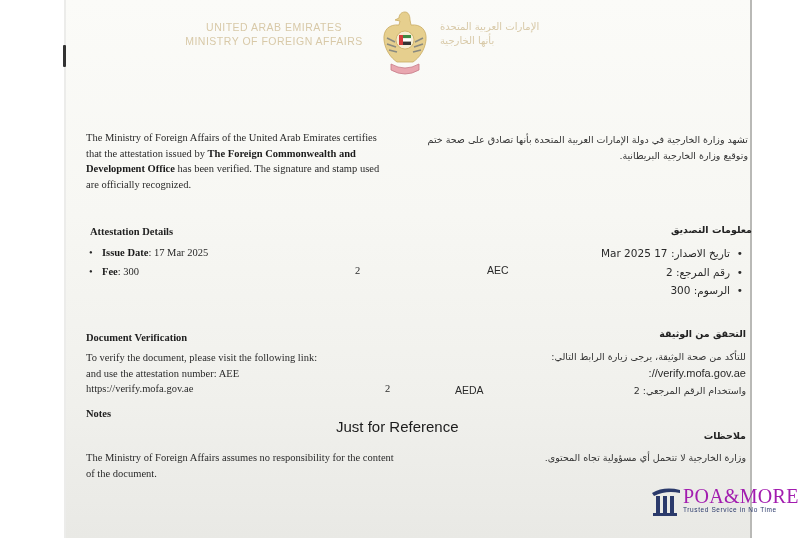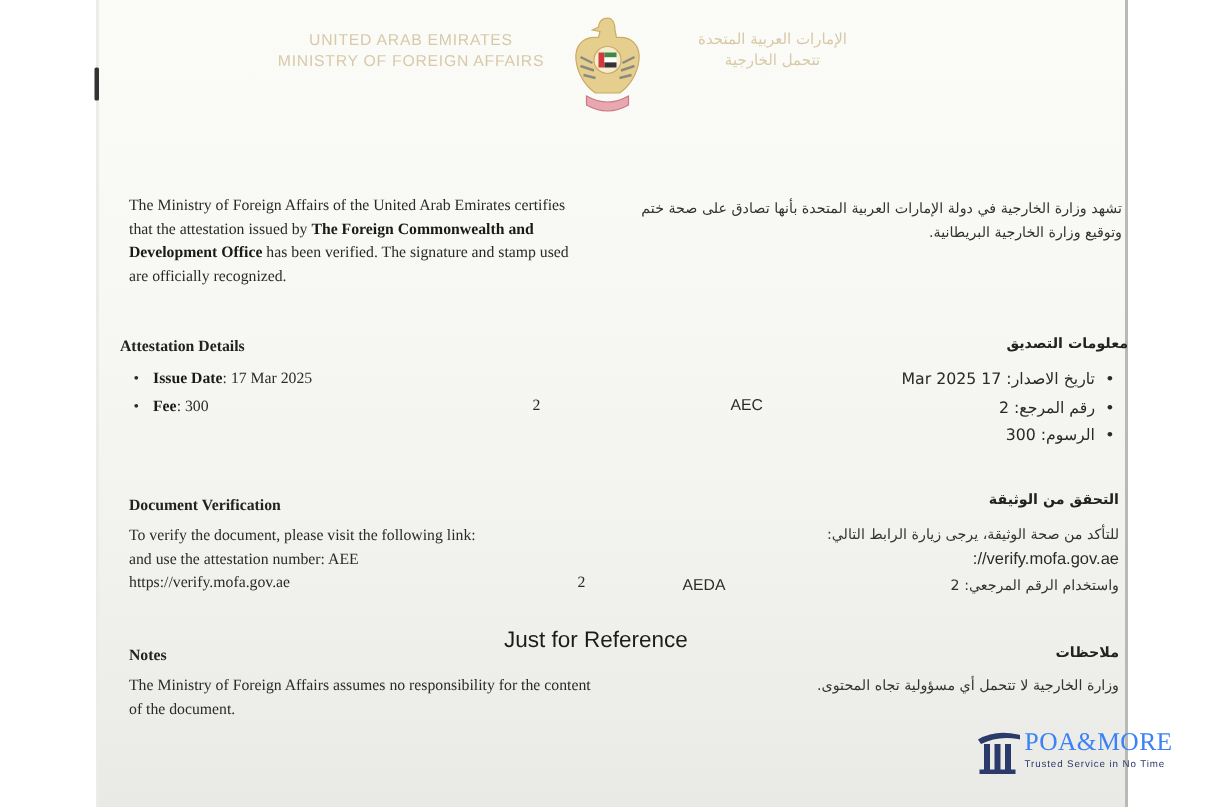--- a/index.html
+++ b/index.html
@@ -6,41 +6,41 @@
   body{width:810px;height:538px;background:#ffffff;position:relative;overflow:hidden;font-family:"Liberation Serif",serif;}
   .page{position:absolute;left:64px;top:0;width:686px;height:538px;
         background:linear-gradient(180deg,#fbfbf8 0%,#f7f7f3 40%,#f0f0ec 75%,#e9e9e5 100%);
         border-right:2px solid #b9b9b6;}
   .page-shadow-left{position:absolute;left:64px;top:0;width:2px;height:538px;background:#ececea;}
   .mark{position:absolute;left:63px;top:45px;width:3px;height:22px;background:#333;border-radius:1px;}
 
   
   .lh-en{position:absolute;left:174px;top:20px;width:200px;text-align:center;
          font-family:"Liberation Sans",sans-serif;font-size:10.5px;letter-spacing:0.5px;color:#d8c9a8;line-height:14px;}
-  .lh-ar{position:absolute;left:440px;top:20px;width:150px;text-align:center;direction:rtl;
+  .lh-ar{position:absolute;left:440px;top:20px;width:150px;text-align:left;direction:rtl;
          font-family:"DejaVu Sans",sans-serif;font-size:10px;color:#d8c9a8;line-height:14px;}
   .emblem{position:absolute;left:375px;top:8px;width:60px;height:70px;}
 
   .txt{position:absolute;color:#2a2a2a;font-size:10.5px;line-height:15.5px;}
   .en{font-family:"Liberation Serif",serif;}
   .ar{font-family:"DejaVu Sans",sans-serif;direction:rtl;text-align:right;font-size:9.5px;color:#333;}
   .heading{font-weight:bold;color:#222;}
   b{font-weight:bold;color:#1a1a1a;}
   ul{margin:0;padding:0;list-style:none;}
   li{position:relative;padding-left:16px;}
   li::before{content:"•";position:absolute;left:3px;top:0;}
   .ar li{padding-left:0;padding-right:16px;text-align:right;}
   .ar li::before{left:auto;right:3px;}
   .sans{font-family:"Liberation Sans",sans-serif;}
 
   .watermark{position:absolute;left:336px;top:418px;font-family:"Liberation Sans",sans-serif;font-size:15px;color:#1c1c1c;}
 
   
   .logo{position:absolute;left:650px;top:487px;width:160px;height:40px;}
-  .logo-name{position:absolute;left:33px;top:-2px;font-family:"Liberation Serif",serif;font-size:17px;color:#3b82f6;letter-spacing:0.3px;white-space:nowrap;}
+  .logo-name{position:absolute;left:33px;top:-2px;font-family:"Liberation Serif",serif;font-size:20px;color:#a21caf;letter-spacing:0.3px;white-space:nowrap;}
   .logo-tag{position:absolute;left:33px;top:19px;font-family:"Liberation Sans",sans-serif;font-size:6.5px;color:#2b3a6b;letter-spacing:0.6px;white-space:nowrap;}
 </style>
 </head>
 <body>
 
 <div class="page"></div>
 <div class="page-shadow-left"></div>
 <div class="mark"></div>
 
 <div class="lh-en">
@@ -52,29 +52,29 @@
   <path d="M12 30 L20 34 M12 36 L21 39 M14 42 L22 44 M48 30 L40 34 M48 36 L39 39 M46 42 L38 44" stroke="#8a8a80" stroke-width="1.6"></path>
   <circle cx="30" cy="32" r="9" fill="#f5edd2" stroke="#c9ab62" stroke-width="0.8"></circle>
   <rect x="24" y="27" width="4" height="10" fill="#d23a3a"></rect>
   <rect x="28" y="27" width="8" height="3.3" fill="#3c8a45"></rect>
   <rect x="28" y="30.3" width="8" height="3.3" fill="#ffffff"></rect>
   <rect x="28" y="33.6" width="8" height="3.4" fill="#333333"></rect>
   <path d="M16 56 Q30 64 44 56 L44 62 Q30 70 16 62Z" fill="#e9a7b0" stroke="#c77a86" stroke-width="0.8"></path>
 </svg>
 <div class="lh-ar">
   <div>الإمارات العربية المتحدة</div>
-  <div>تتحمل الخارجية</div>
+  <div>بأنها الخارجية</div>
 </div>
 
 <div class="txt en" style="left:86px;top:130px;width:300px;">
   <span>The Ministry of Foreign Affairs of the United Arab Emirates certifies that the attestation issued by </span><b>The Foreign Commonwealth and Development Office</b><span> has been verified. The signature and stamp used are officially recognized.</span>
 </div>
 <div class="txt ar" style="left:426px;top:132px;width:322px;line-height:16px;">تشهد وزارة الخارجية في دولة الإمارات العربية المتحدة بأنها تصادق على صحة ختم وتوقيع وزارة الخارجية البريطانية.</div>
 
-<div class="txt en heading" style="left:80px;top:224px;text-align:right;">Attestation Details</div>
+<div class="txt en heading" style="left:90px;top:224px;text-align:right;">Attestation Details</div>
 <ul class="txt en" style="left:86px;top:244px;width:300px;line-height:18.5px;">
   <li><b>Issue Date</b><span>: 17 Mar 2025</span></li>
   <li><b>Fee</b><span>: 300</span></li>
 </ul>
 <div class="txt en" style="left:355px;top:263px;">2</div>
 <div class="txt sans" style="left:487px;top:263px;font-size:10.5px;">AEC</div>
 
 <div class="txt ar heading" style="left:568px;top:222px;width:184px;">معلومات التصديق</div>
 <ul class="txt ar" style="left:540px;top:244px;width:206px;line-height:18.5px;font-size:10.5px;color:#2a2a2a;">
   <li>تاريخ الاصدار: 17 Mar 2025</li>
@@ -93,21 +93,21 @@
 
 <div class="txt ar heading" style="left:560px;top:326px;width:186px;">التحقق من الوثيقة</div>
 <div class="txt ar" style="left:500px;top:348px;width:246px;line-height:17px;">
   <div>للتأكد من صحة الوثيقة، يرجى زيارة الرابط التالي:</div>
   <div class="sans" style="direction:ltr;text-align:right;font-size:11px;color:#2a2a2a;">://verify.mofa.gov.ae</div>
   <div>واستخدام الرقم المرجعي: 2</div>
 </div>
 
 <div class="watermark">Just for Reference</div>
 
-<div class="txt en heading" style="left:86px;top:430px;">Notes</div>
+<div class="txt en heading" style="left:86px;top:406px;">Notes</div>
 <div class="txt en" style="left:86px;top:450px;width:310px;">The Ministry of Foreign Affairs assumes no responsibility for the content of the document.</div>
 
 <div class="txt ar heading" style="left:560px;top:428px;width:186px;">ملاحظات</div>
 <div class="txt ar" style="left:480px;top:450px;width:266px;">وزارة الخارجية لا تتحمل أي مسؤولية تجاه المحتوى.</div>
 
 <div class="logo">
   <svg style="position:absolute;left:0;top:0;" width="32" height="30" viewBox="0 0 32 30">
     <path d="M2 6 Q14 -1 30 3 L30 6 Q16 3 4 9Z" fill="#2b3a6b"></path>
     <rect x="6" y="9" width="4" height="18" fill="#2b3a6b"></rect>
     <rect x="13" y="9" width="4" height="18" fill="#2b3a6b"></rect>

